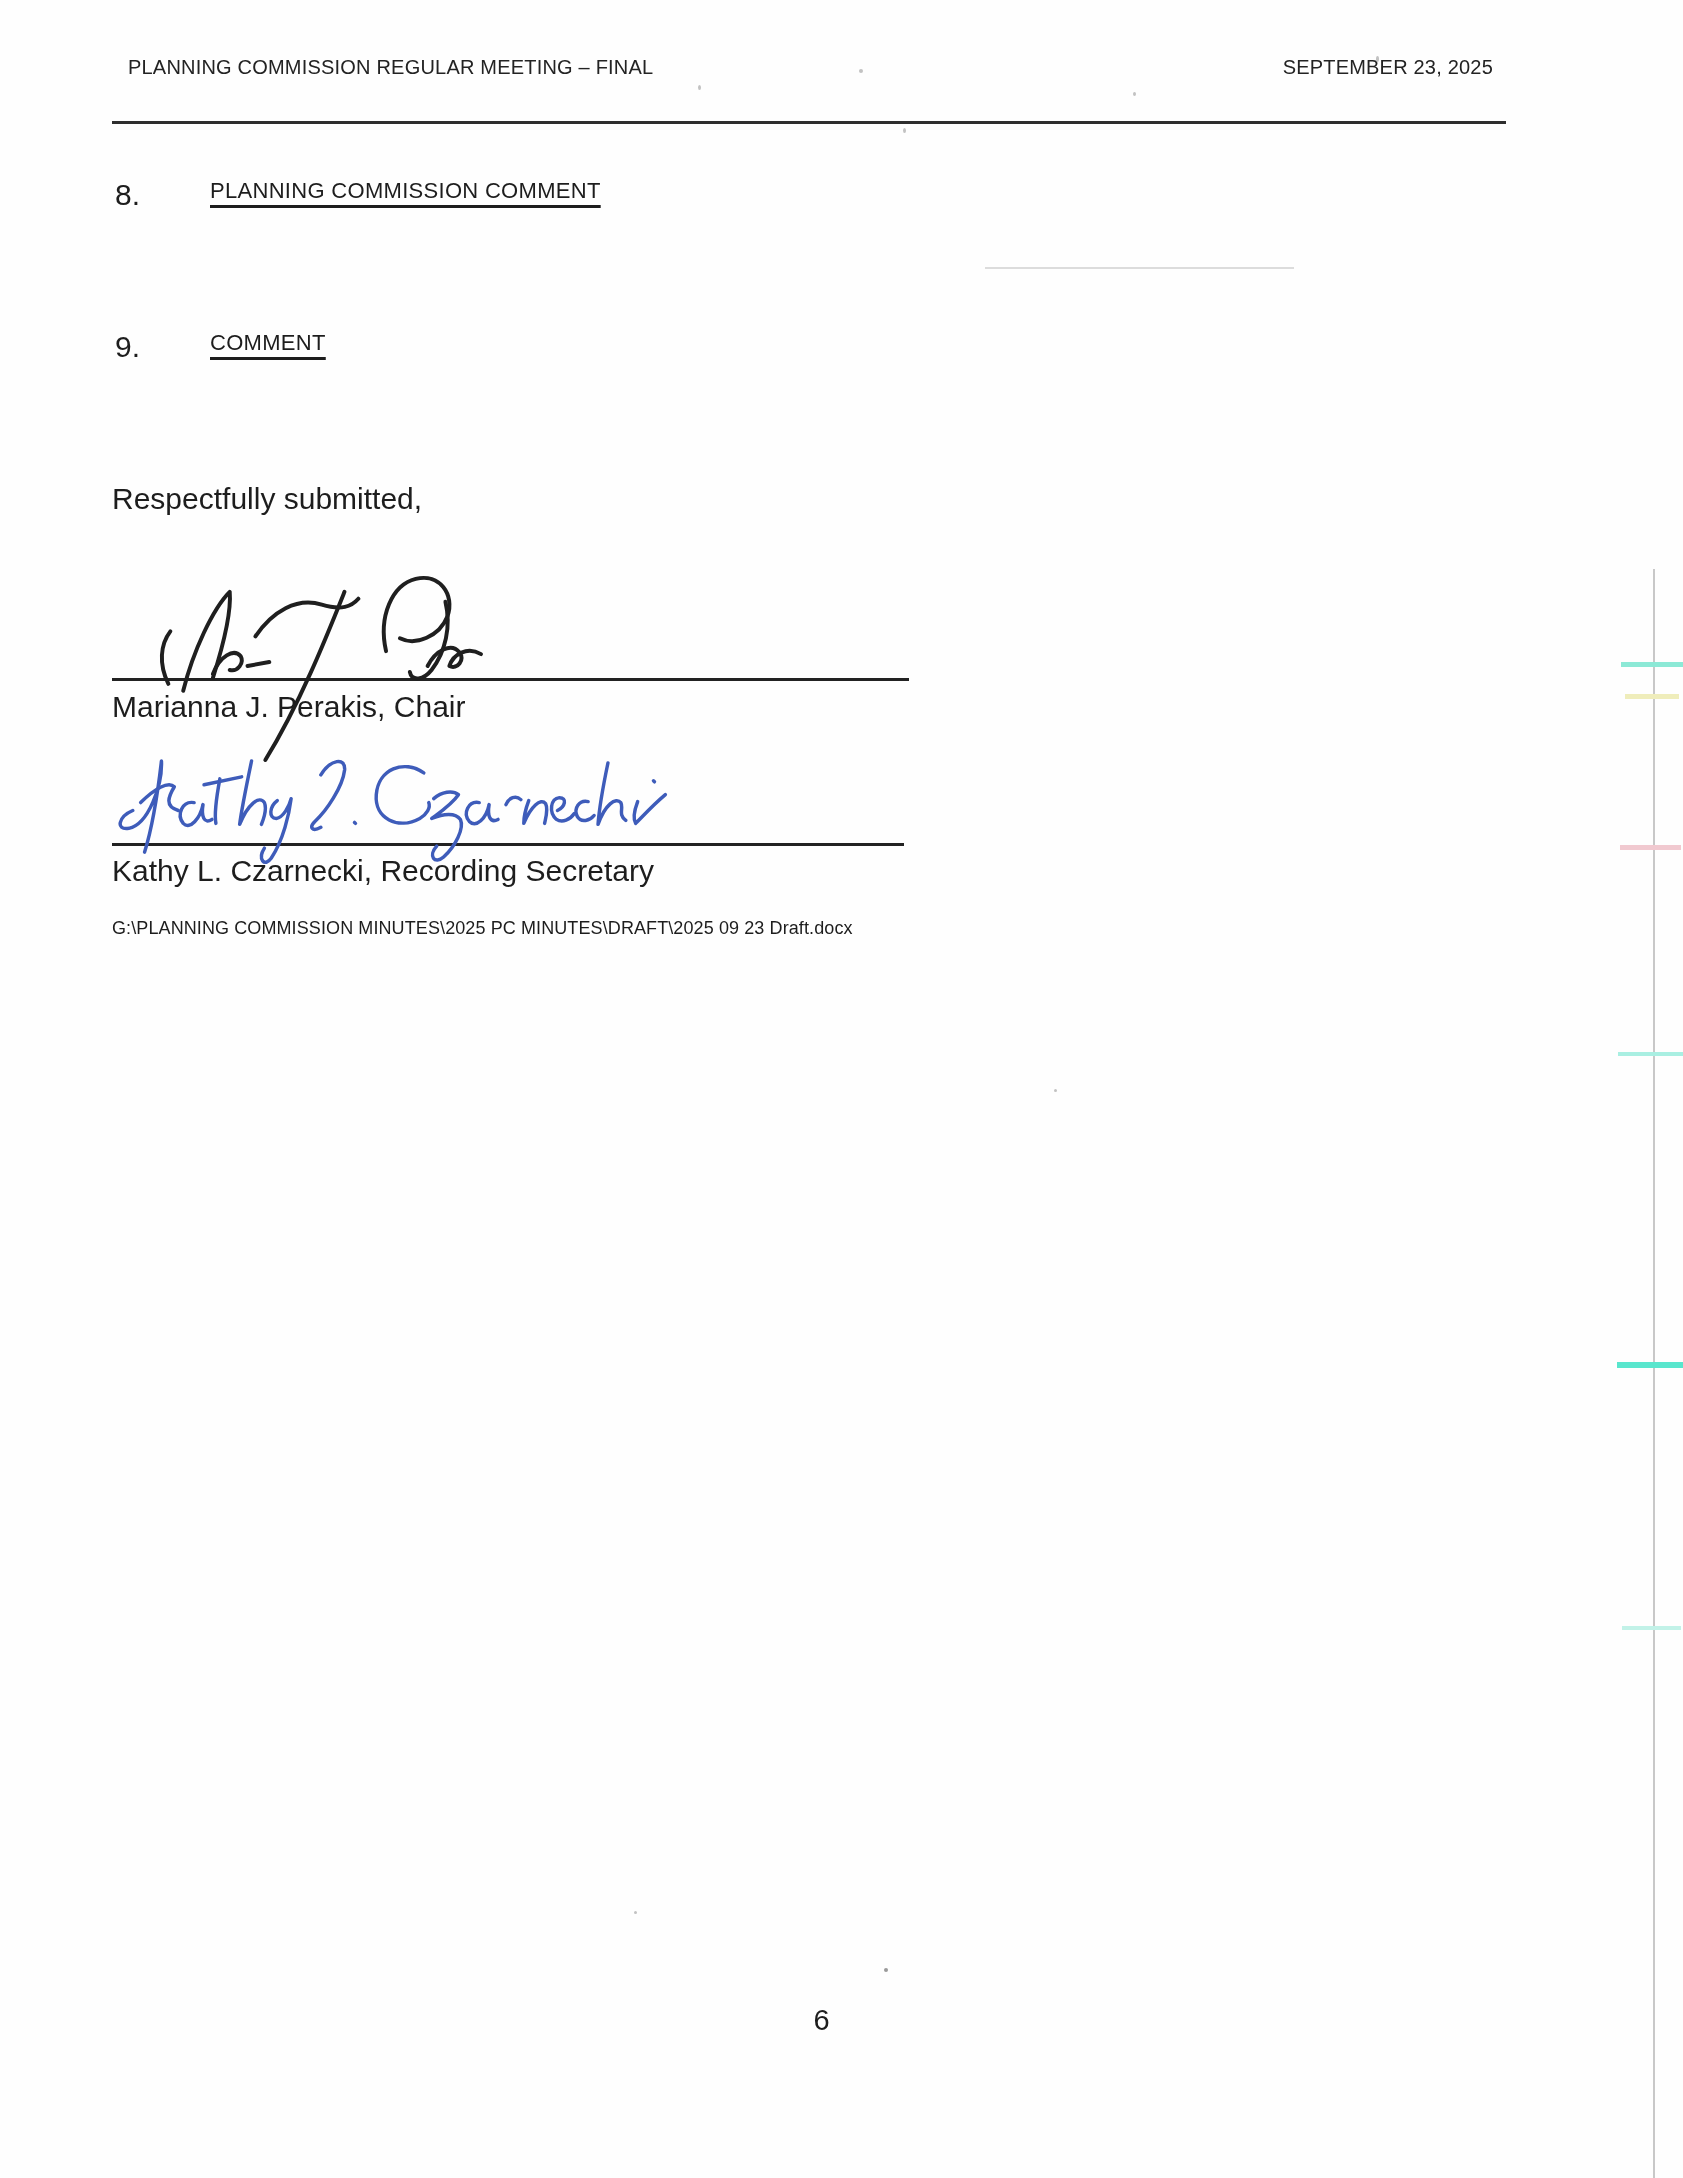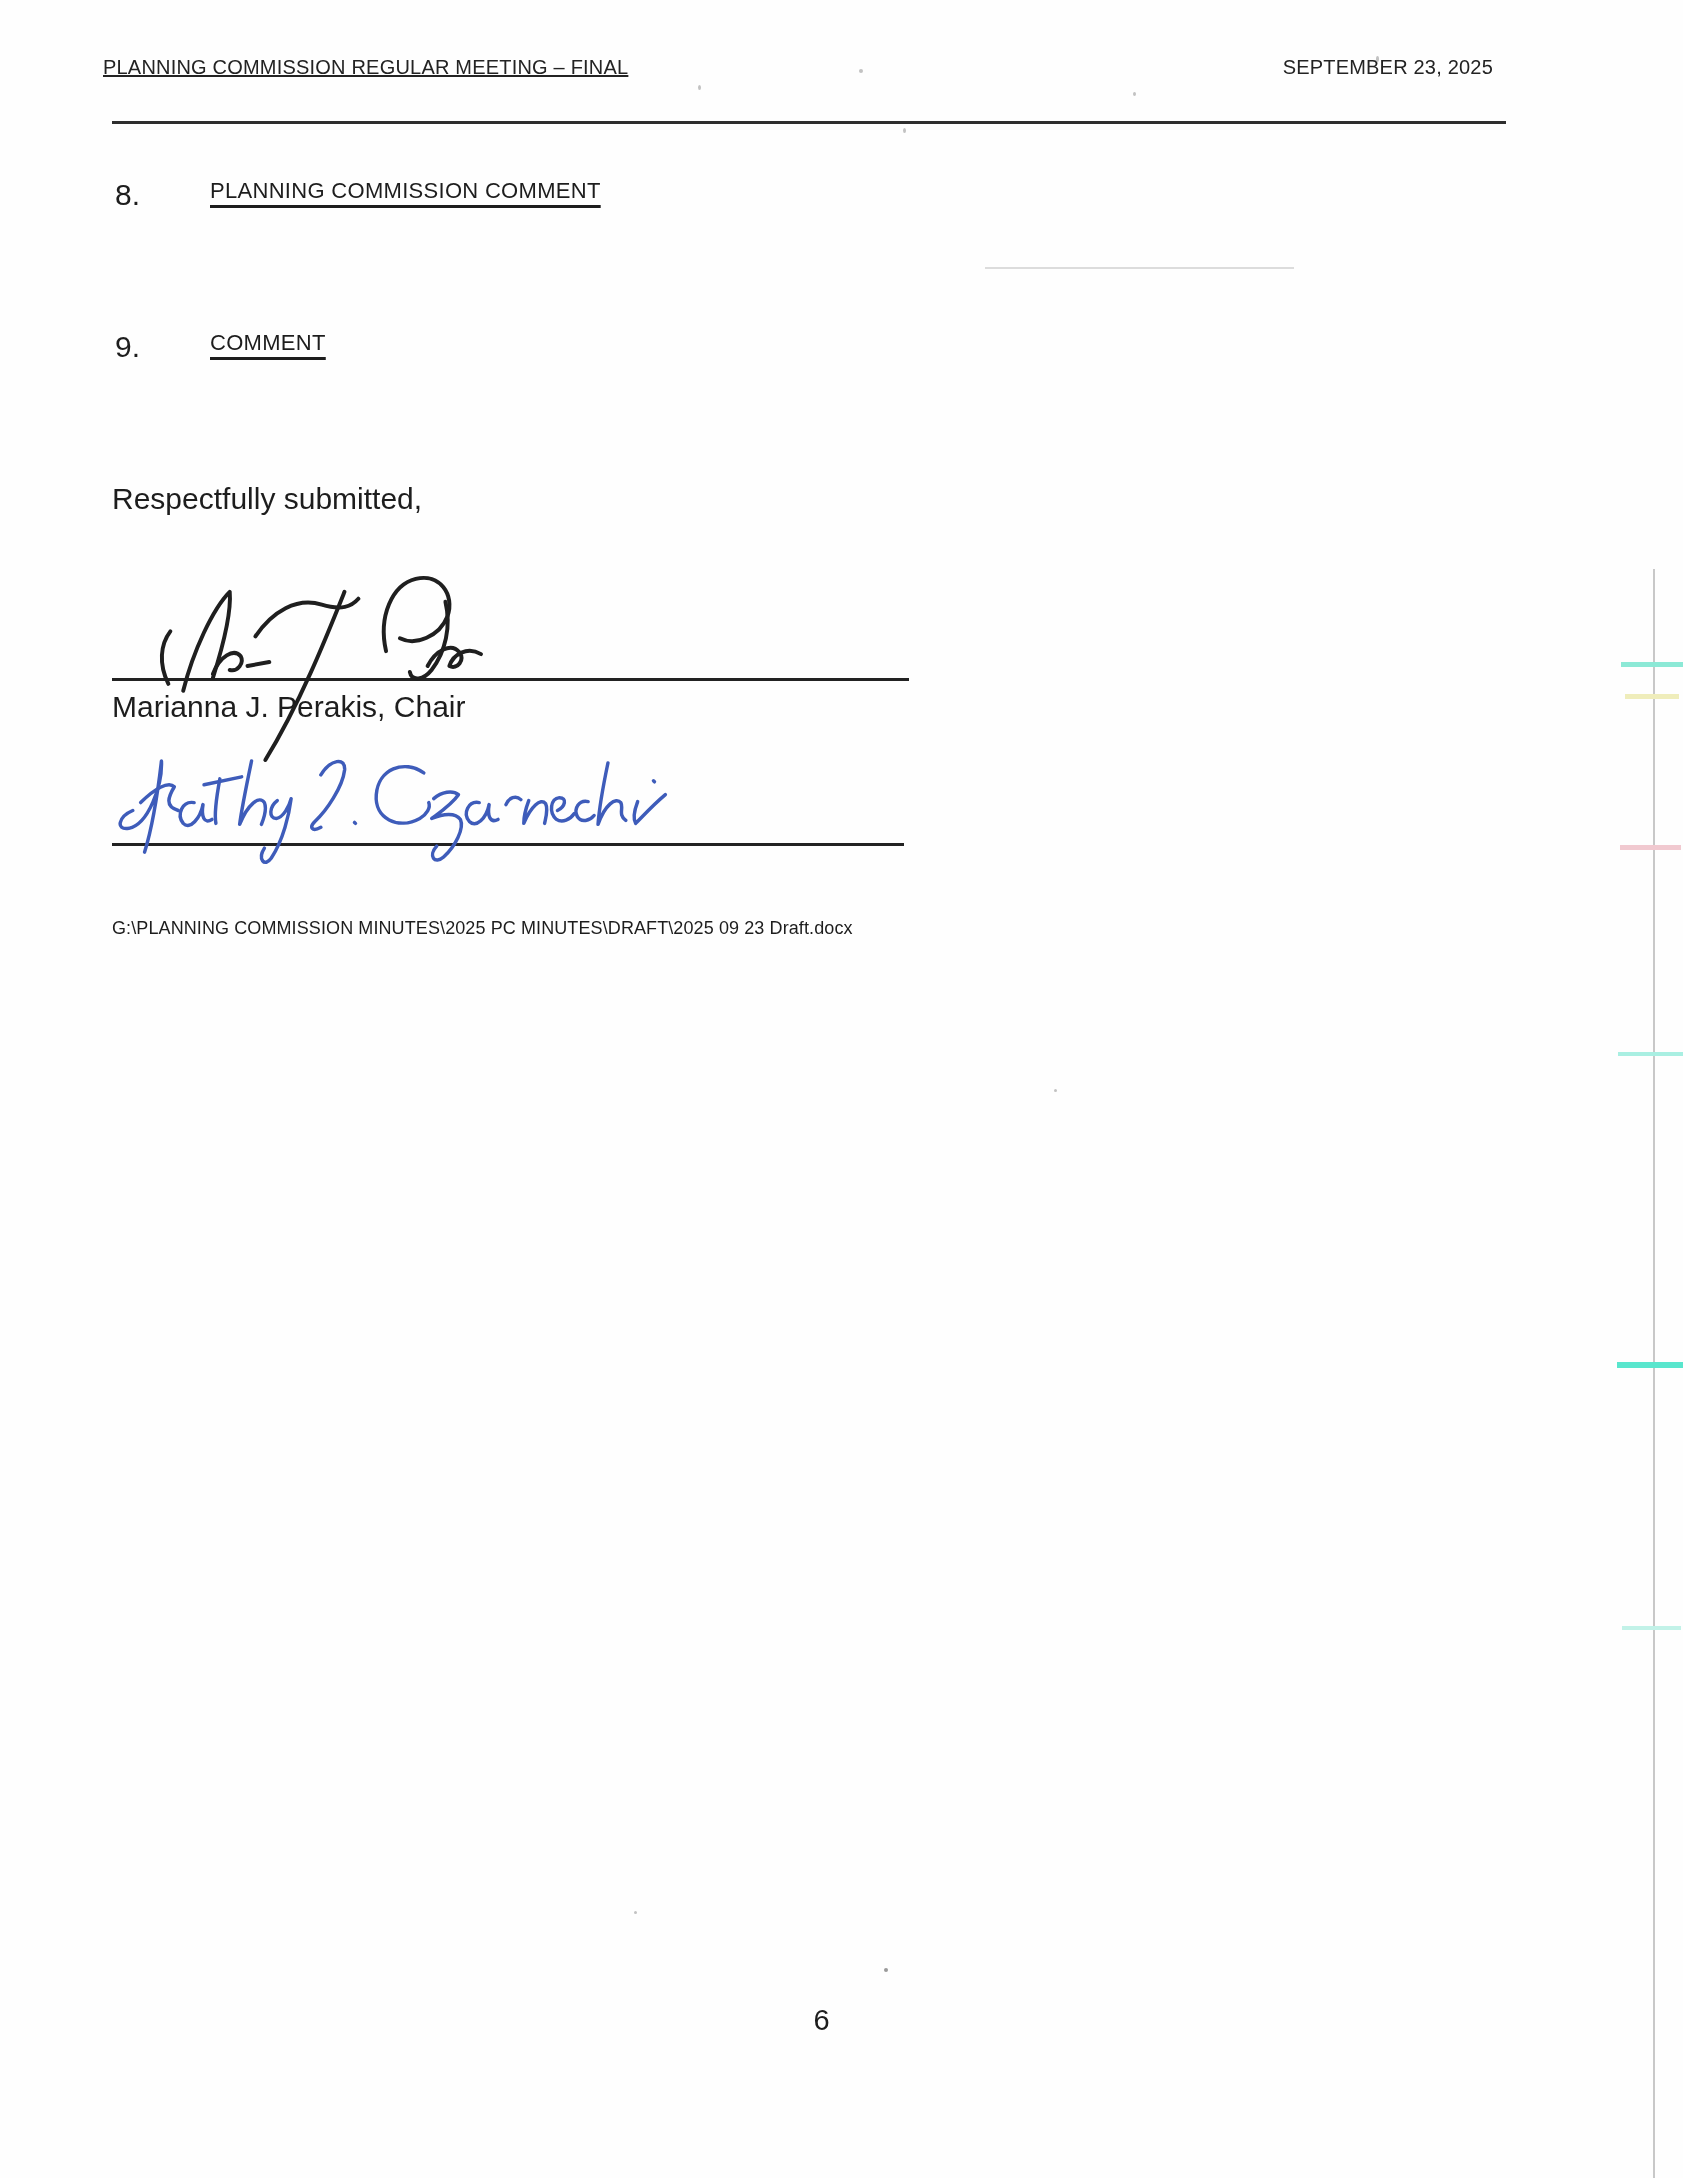--- a/index.html
+++ b/index.html
@@ -25,21 +25,21 @@
   .sig-svg { position:absolute; z-index:5; }
   .sig-svg path { fill:none; stroke-linecap:round; stroke-linejoin:round; }
   .artifact { position:absolute; }
   .speck { position:absolute; background:#c2c2c2; border-radius:50%; }
 </style>
 </head>
 <body>
 
 <div class="page">
 
-  <div class="abs hdr" style="left:103px; top:56px;text-decoration:underline;">PLANNING COMMISSION REGULAR MEETING – FINAL</div>
+  <div class="abs hdr" style="left:128px; top:56px;">PLANNING COMMISSION REGULAR MEETING – FINAL</div>
   <div class="abs hdr" style="right:190px; top:56px;">SEPTEMBER 23, 2025</div>
   <div class="rule" style="left:112px; top:121px; width:1394px; height:3px;"></div>
 
   <div class="abs body-txt" style="left:115px; top:178px;">8.</div>
   <div class="abs sec-title" style="left:210px; top:178px;">PLANNING COMMISSION COMMENT</div>
   <div class="artifact" style="left:985px; top:267px; width:309px; height:2px; background:#dcdcdc;"></div>
 
   <div class="abs body-txt" style="left:115px; top:330px;">9.</div>
   <div class="abs sec-title" style="left:210px; top:330px;">COMMENT</div>
 
@@ -78,20 +78,21 @@
       <path d="M 403 58 C 406 51, 413 48, 418 53"></path>
       <path d="M 426 54 C 423 62, 421 72, 421 77 C 428 60, 438 51, 443 57 C 446 63, 443 72, 442 77"></path>
       <path d="M 455 64 C 463 60, 465 51, 457 51 C 448 52, 446 66, 454 73 C 460 77, 468 73, 472 67"></path>
       <path d="M 486 55 C 477 53, 471 62, 475 70 C 479 77, 488 74, 492 69"></path>
       <path d="M 506 16 C 501 40, 497 64, 496 78 C 503 58, 514 50, 519 56 C 522 62, 516 68, 524 74"></path>
       <path d="M 536 55 C 533 63, 531 72, 534 77 C 541 70, 552 58, 564 48"></path>
       <path d="M 552 34 L 553 35"></path>
     </g>
   </svg>
   <div class="sig-line" style="left:112px; top:843px; width:792px;"></div>
+  <div class="abs label" style="left:112px; top:854px;">Kathy L. Czarnecki, Recording Secretary</div>
 
   <div class="abs filepath" style="left:112px; top:918px;">G:\PLANNING COMMISSION MINUTES\2025 PC MINUTES\DRAFT\2025 09 23 Draft.docx</div>
   <div class="abs pagenum" style="left:792px; top:2004px;">6</div>
 
   <div class="artifact" style="left:1653px; top:569px; width:2px; height:1609px; background:#c8c8c8;"></div>
   <div class="artifact" style="left:1621px; top:662px; width:62px; height:5px; background:#8ce9d6;"></div>
   <div class="artifact" style="left:1625px; top:694px; width:54px; height:5px; background:#efedbb;"></div>
   <div class="artifact" style="left:1620px; top:845px; width:61px; height:5px; background:#f1c9d0;"></div>
   <div class="artifact" style="left:1618px; top:1052px; width:65px; height:4px; background:#a9efe2;"></div>
   <div class="artifact" style="left:1617px; top:1362px; width:67px; height:6px; background:#59e6cd;"></div>

